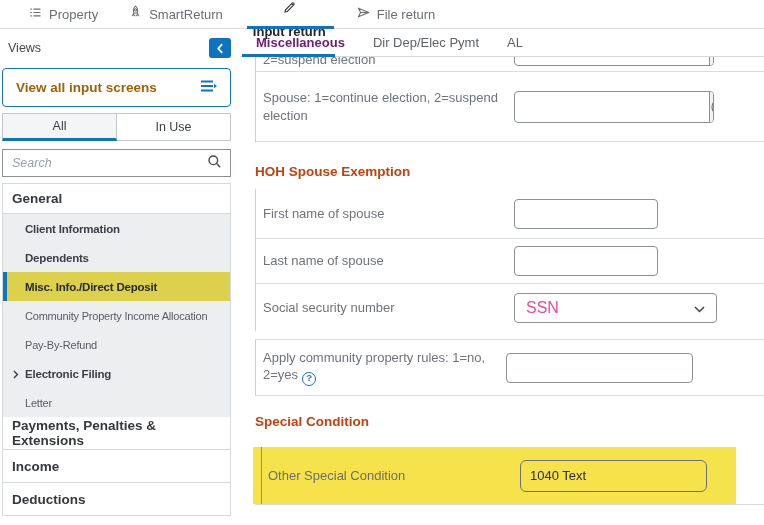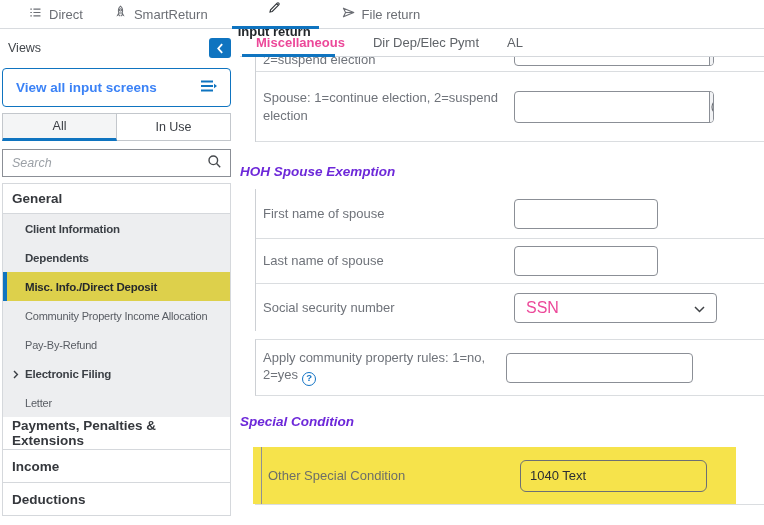--- a/index.html
+++ b/index.html
@@ -13,59 +13,59 @@
   .nav-item.active::after { content:""; position:absolute; left:-6px; right:-8px; bottom:-1px; height:3px; background:#0f74c0; }
 
   .main { display:flex; height:496px; }
 
   
   .sidebar { width:233px; flex:0 0 233px; padding:7px 2px 0 2px; }
   .views-row { height:24px; display:flex; align-items:center; justify-content:space-between; padding:0 0 0 6px; }
   .views-title { font-size:12.5px; color:#43474c; }
   .collapse-btn { width:22px; height:20px; background:#0f74c0; border-radius:3px; display:flex; align-items:center; justify-content:center; cursor:pointer; }
   .view-all { margin-top:8px; height:39px; border:1px solid #0f74c0; border-radius:4px; display:flex; align-items:center; justify-content:space-between; padding:0 12px 0 13px; cursor:pointer; background:#fff; }
-  .view-all-label { color:#3b82f6; font-size:13.5px; font-weight:700; }
+  .view-all-label { color:#a16207; font-size:13.5px; font-weight:700; }
   .filter-tabs { margin-top:6px; height:28px; display:flex; }
   .ftab { flex:1; border:1px solid #c3c7cc; display:flex; align-items:center; justify-content:center; font-size:12.5px; color:#3c4046; background:#fff; cursor:pointer; }
   .ftab.active { background:#f4f5f6; border-bottom:3px solid #0f74c0; }
   .ftab + .ftab { border-left:none; }
   .searchbox { margin-top:8px; height:28px; border:1px solid #8b8f96; display:flex; align-items:center; padding:0 8px 0 9px; background:#fff; }
   .searchbox input { flex:1; border:none; outline:none; font-size:12.5px; font-style:italic; color:#55595e; background:transparent; font-family:"Liberation Sans",sans-serif; }
   .searchbox input::placeholder { color:#9ba0a6; font-style:italic; }
   .nav-list { margin-top:6px; border:1px solid #d5d8dc; border-bottom:none; min-height:281px; }
   .nl-section { height:30px; display:flex; align-items:center; padding-left:9px; font-size:13.5px; font-weight:600; color:#35383d; background:#fff; border-bottom:1px solid #d5d8dc; cursor:pointer; }
   .nl-section.hdr { height:33px; border-bottom:1px solid #d5d8dc; }
   .nl-item { height:29px; display:flex; align-items:center; padding-left:22px; font-size:11px; color:#585c63; background:#edeef0; cursor:pointer; letter-spacing:-0.2px; position:relative; }
   .nl-item.bold { font-weight:700; color:#3b3f45; font-size:11.5px; }
   .nl-item.selected { background:#ddd04b; box-shadow:inset 4px 0 0 #1074bf; font-weight:700; color:#26292d; font-size:11.5px; }
   .nl-item .chev { position:absolute; left:10px; top:10px; }
 
   
   .content { flex:1; margin-left:7px; display:flex; flex-direction:column; }
   .tabbar { height:28px; display:flex; border-bottom:1px solid #d5d8dc; padding-left:2px; }
   .tab { padding:0 14px; display:flex; align-items:center; font-size:13px; color:#5f6368; position:relative; cursor:pointer; }
-  .tab.active { color:#ec4899; font-weight:700; }
+  .tab.active { color:#701a75; font-weight:700; }
   .tab.active::after { content:""; position:absolute; left:0; right:24px; bottom:-1px; height:3px; background:#0f74c0; }
 
   .form { height:468px; overflow:hidden; position:relative; }
   .grp { margin-left:15px; border-left:1px solid #cdd0d4; }
   .frow { position:relative; display:flex; align-items:center; padding-left:7px; border-bottom:1px solid #dadde0; }
   .frow.nosep { border-bottom:none; }
   .flabel { width:242px; font-size:13px; color:#6f737a; line-height:1.32; }
   .fctrl { position:absolute; left:258px; top:50%; transform:translateY(-50%); }
 
   .grp1 { margin-top:-28px; }
   .cutrow { height:43px; position:relative; border-bottom:1px solid #dadde0; }
   .cutrow .flabel { position:absolute; left:7px; bottom:3px; }
   .cutrow .fctrl { top:auto; transform:none; bottom:5px; }
   .row-spouse { height:70px; }
   .row-first { height:50px; }
   .row-last { height:45px; }
   .row-ssn { height:47px; }
-  .heading { font-size:13.5px; font-weight:600; color:#6d28d9;font-style:italic; }
+  .heading { margin-left:15px; font-size:13.5px; font-weight:600; color:#c2410c; }
   .heading.h1 { padding:22px 0 9px 0; line-height:16px; }
   .heading.h2 { padding:18px 0 17px 0; line-height:16px; }
   .grp3 { margin-top:8px; border-top:1px solid #dadde0; border-bottom:1px solid #dadde0; }
   .row-comm { height:55px; border-bottom:none; }
   .row-comm .fctrl { left:250px; }
 
   .tinput { height:30px; border:1px solid #8b8f96; border-radius:4px; background:#fff; font-size:13px; color:#2b2f33; padding:0 9px; outline:none; font-family:"Liberation Sans",sans-serif; }
   .w144 { width:144px; }
   .w187 { width:187px; }
   .input-plus { display:flex; width:200px; height:32px; border:1px solid #8b8f96; border-radius:4px; overflow:hidden; background:#fff; }
@@ -83,21 +83,21 @@
   .bottom-line { margin-left:15px; border-bottom:1px solid #dadde0; }
 </style>
 </head>
 <body>
 
 <div class="topnav">
   <div class="nav-item">
     <span><svg width="15" height="15" viewBox="0 0 16 16" fill="none" stroke="#6b6e74" stroke-width="1.3">
           <path d="M2.5 4.5h1.6M5.8 4.5h7.5M2.5 8h1.6M5.8 8h7.5M2.5 11.5h1.6M5.8 11.5h7.5"></path>
         </svg></span>
-    <span>Direct</span>
+    <span>Property</span>
   </div>
   <div class="nav-item">
     <span><svg width="15" height="15" viewBox="0 0 16 16" fill="none" stroke="#6b6e74" stroke-width="1.1">
           <path d="M8 1.3c2 1.6 2.8 4.2 1.8 7.3H6.2C5.2 5.5 6 2.9 8 1.3z"></path>
           <circle cx="8" cy="5.2" r="1.1"></circle>
           <path d="M6.2 8.6L4.9 11l1.7-.8M9.8 8.6L11.1 11l-1.7-.8M7.1 10.3v1.6M8.9 10.3v1.6"></path>
         </svg></span>
     <span>SmartReturn</span>
   </div>
   <div class="nav-item active">

